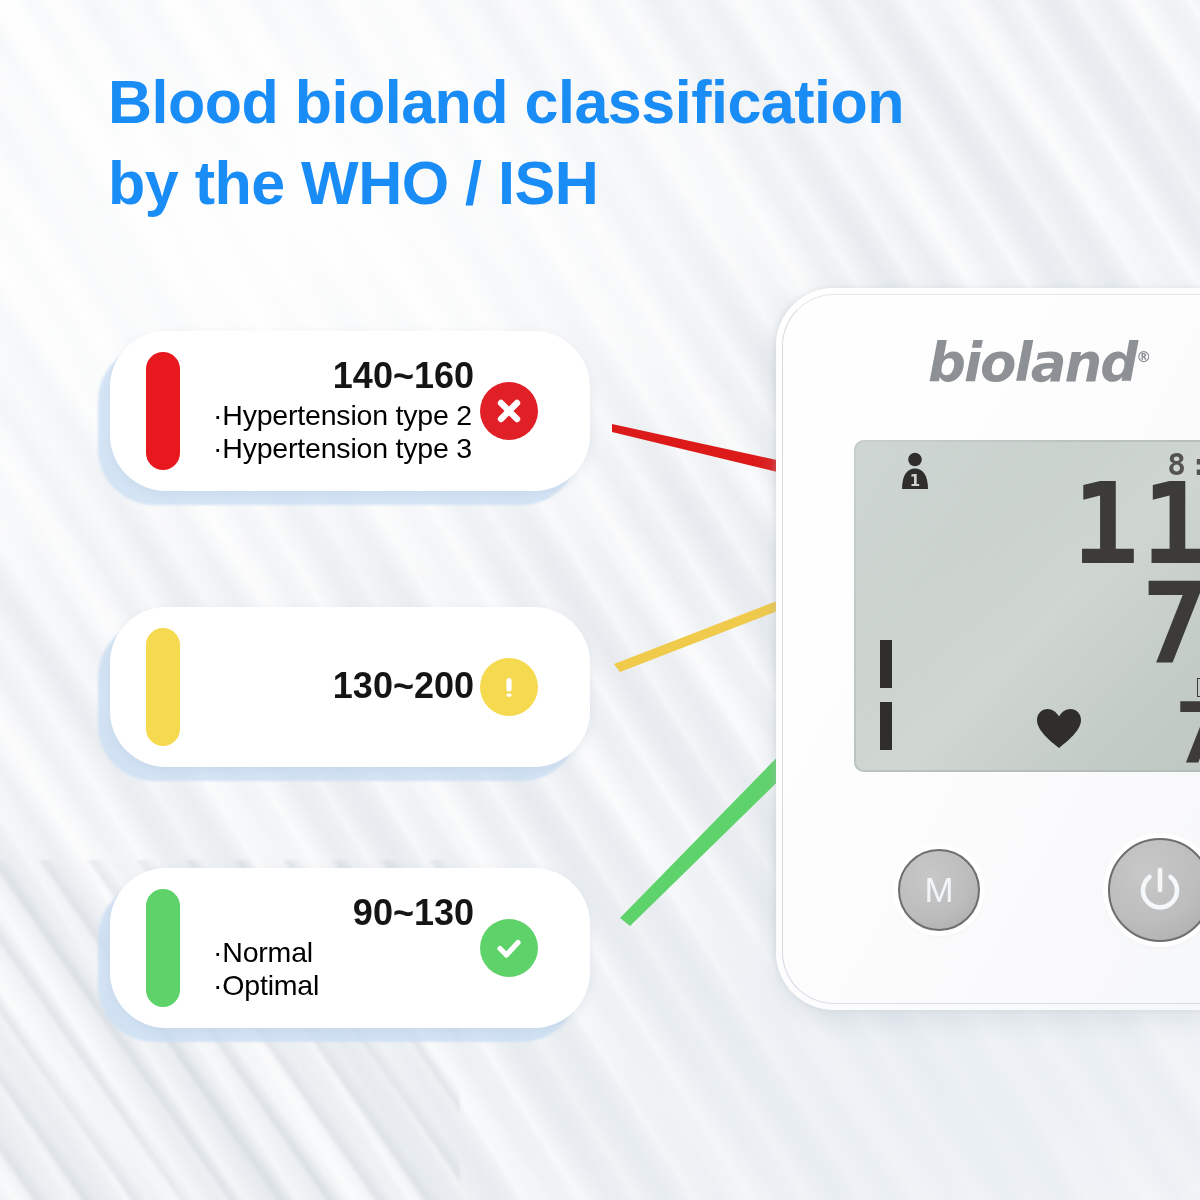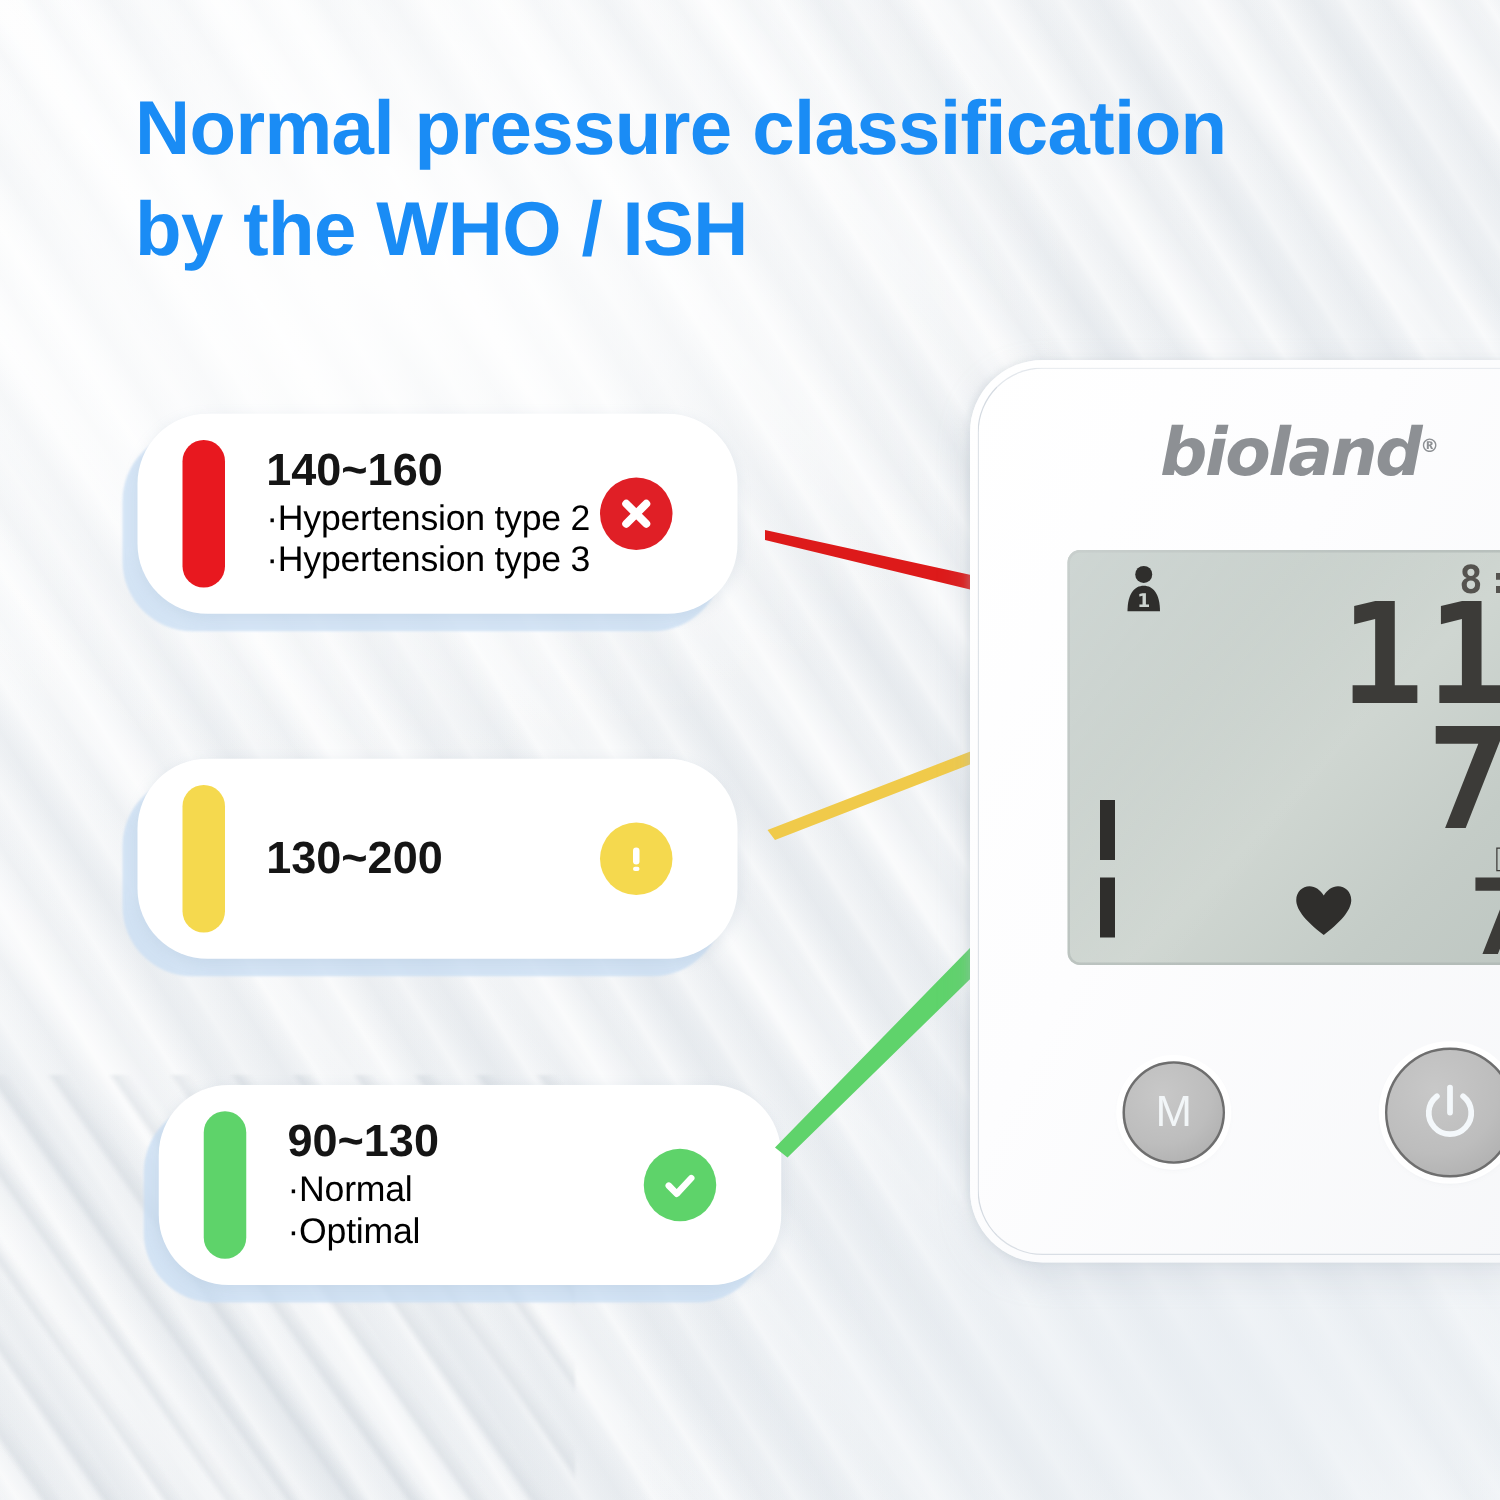--- a/index.html
+++ b/index.html
@@ -122,20 +122,21 @@
     margin-left: 33px;
     padding-right: 6px;
   }
   .card-range {
     font-size: 36px;
     font-weight: 700;
     color: #151515;
     letter-spacing: 0px;
     line-height: 1.12;
     margin-bottom: 2px;
+    text-align: right;
   }
   .card-line {
     font-size: 28.5px;
     font-weight: 400;
     color: #000000;
     line-height: 1.18;
     letter-spacing: -0.2px;
   }
   .card-badge {
     flex: 0 0 auto;
@@ -323,21 +324,21 @@
 <body>
 
 <div id="stage">
 
   <div class="bg-base"></div>
   <div class="bg-streaks"></div>
   <div class="bg-streaks2"></div>
   <div class="bg-sheen"></div>
   <div class="bg-corner-dark"></div>
 
-  <div id="title">Normal pressure classification
+  <div id="title">Blood bioland classification
 by the WHO / ISH</div>
 
   <div class="card-wrap" style="left:110px; top:331px; width:480px; height:160px;">
     <div class="card-halo"></div>
     <div class="card">
       <div class="card-bar" style="height:118px; background:#e8181f;"></div>
       <div class="card-text">
         <div class="card-range">140~160</div>
         <div class="card-line">·Hypertension type 2</div>
         <div class="card-line">·Hypertension type 3</div>
@@ -362,21 +363,21 @@
       </div>
       <div class="card-badge" style="background:#f5d94e;">
         <svg width="30" height="30" viewBox="0 0 30 30" aria-hidden="true">
           <rect x="12.4" y="6" width="5.2" height="13.5" rx="2.6" fill="#ffffff"></rect>
           <rect x="12.4" y="21.4" width="5.2" height="3.4" rx="1.7" fill="#ffffff"></rect>
         </svg>
       </div>
     </div>
   </div>
 
-  <div class="card-wrap" style="left:127px; top:868px; width:480px; height:160px;padding-left:18px;">
+  <div class="card-wrap" style="left:110px; top:868px; width:480px; height:160px;">
     <div class="card-halo"></div>
     <div class="card">
       <div class="card-bar" style="height:118px; background:#5ed36a;"></div>
       <div class="card-text">
         <div class="card-range">90~130</div>
         <div class="card-line">·Normal</div>
         <div class="card-line">·Optimal</div>
       </div>
       <div class="card-badge" style="background:#5ed36a;">
         <svg width="32" height="32" viewBox="0 0 32 32" aria-hidden="true">

